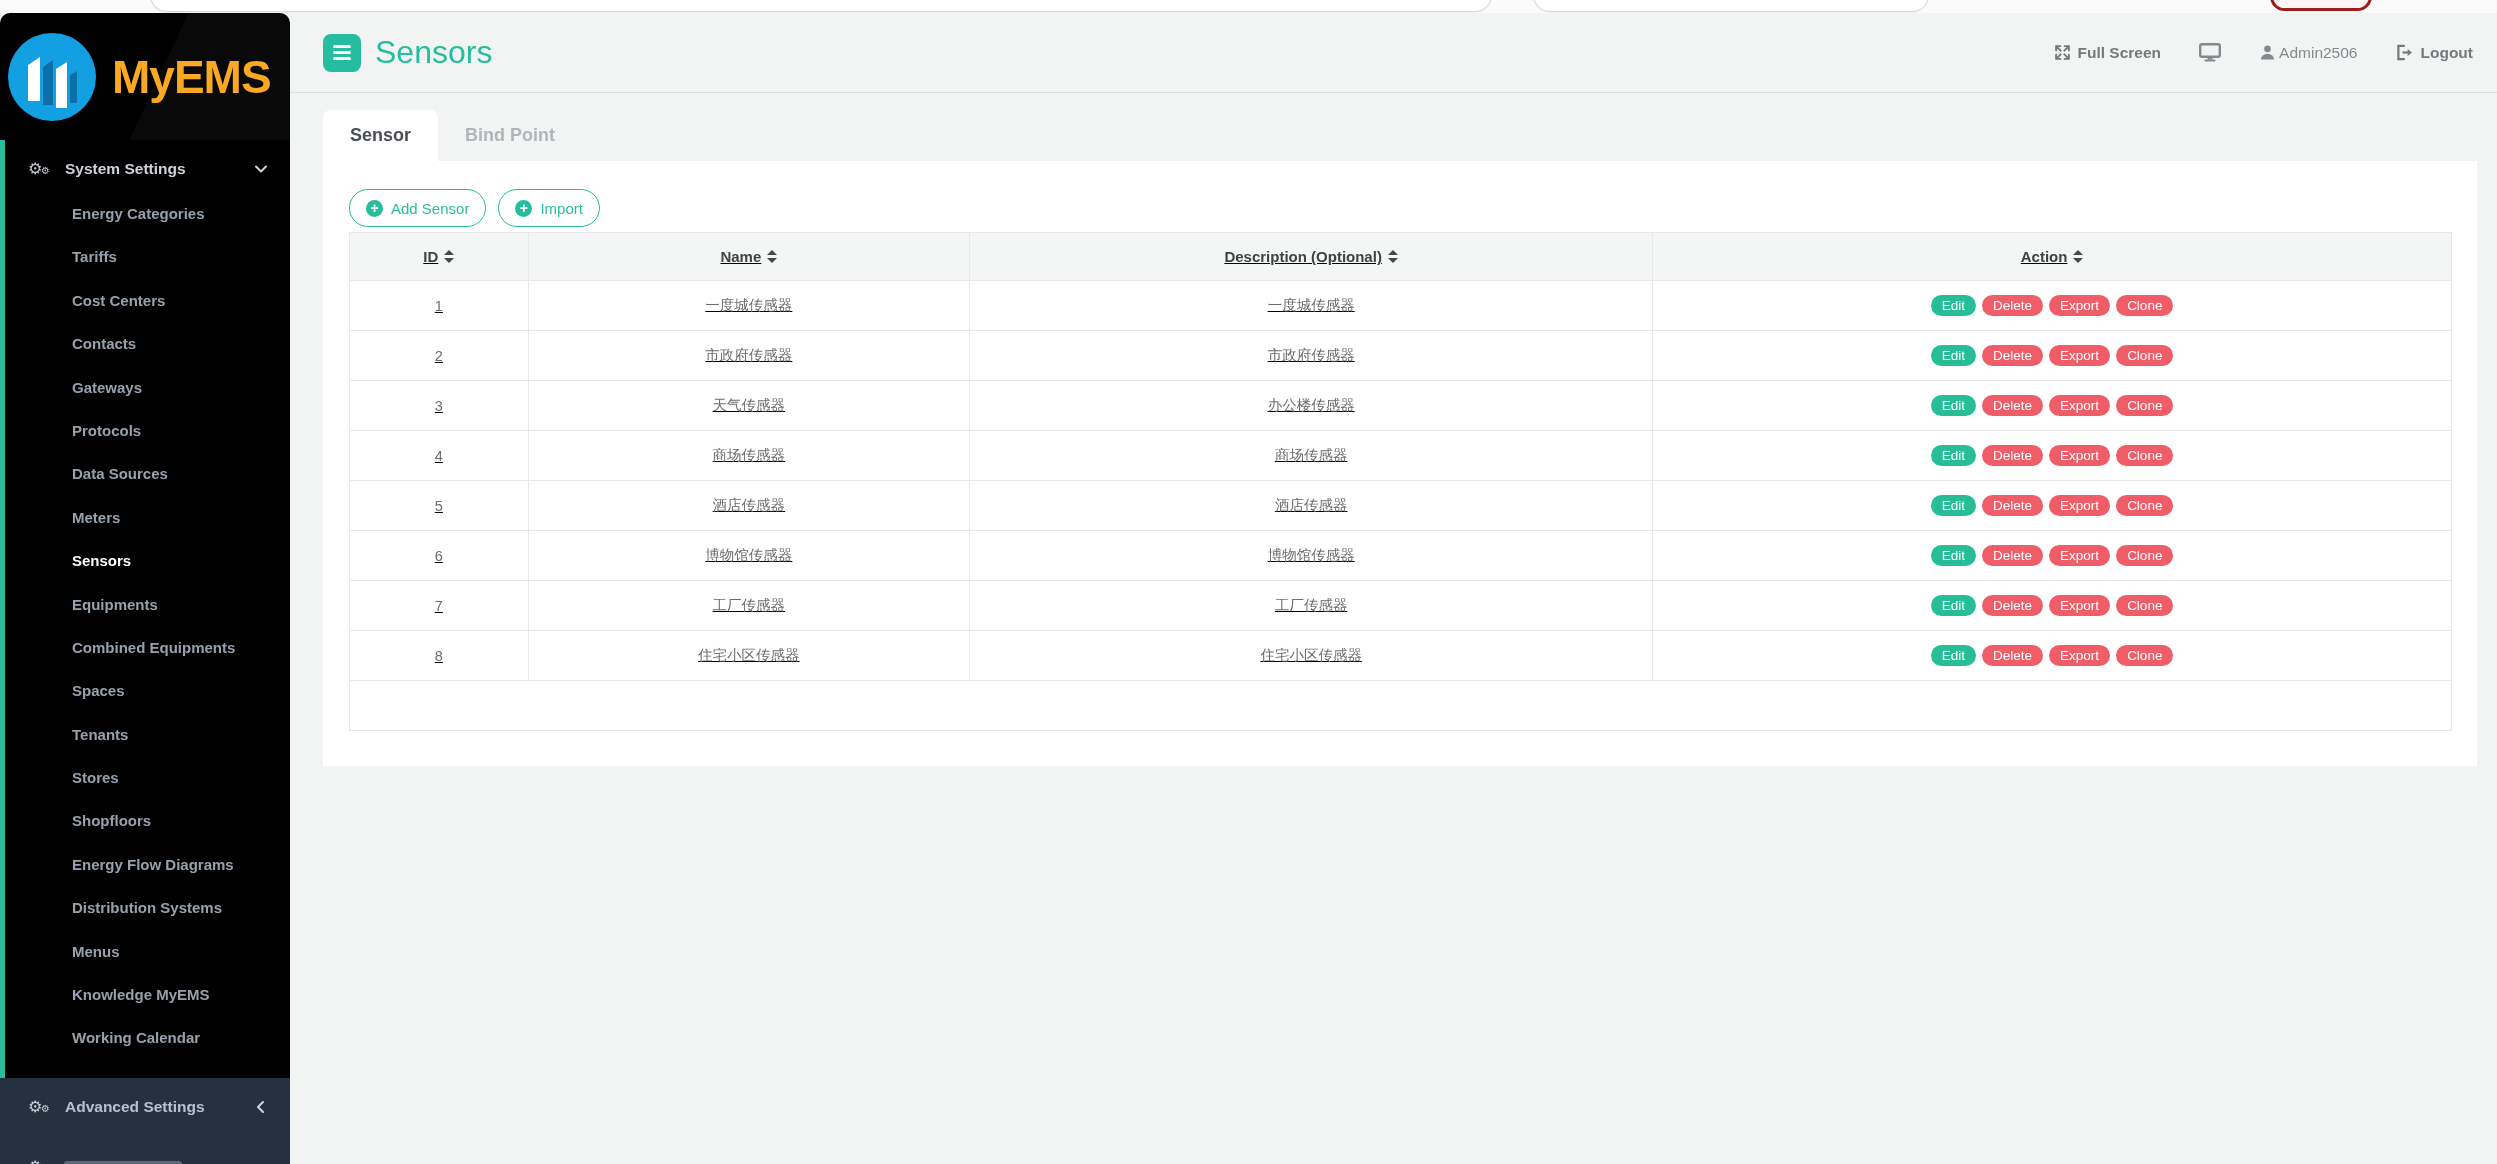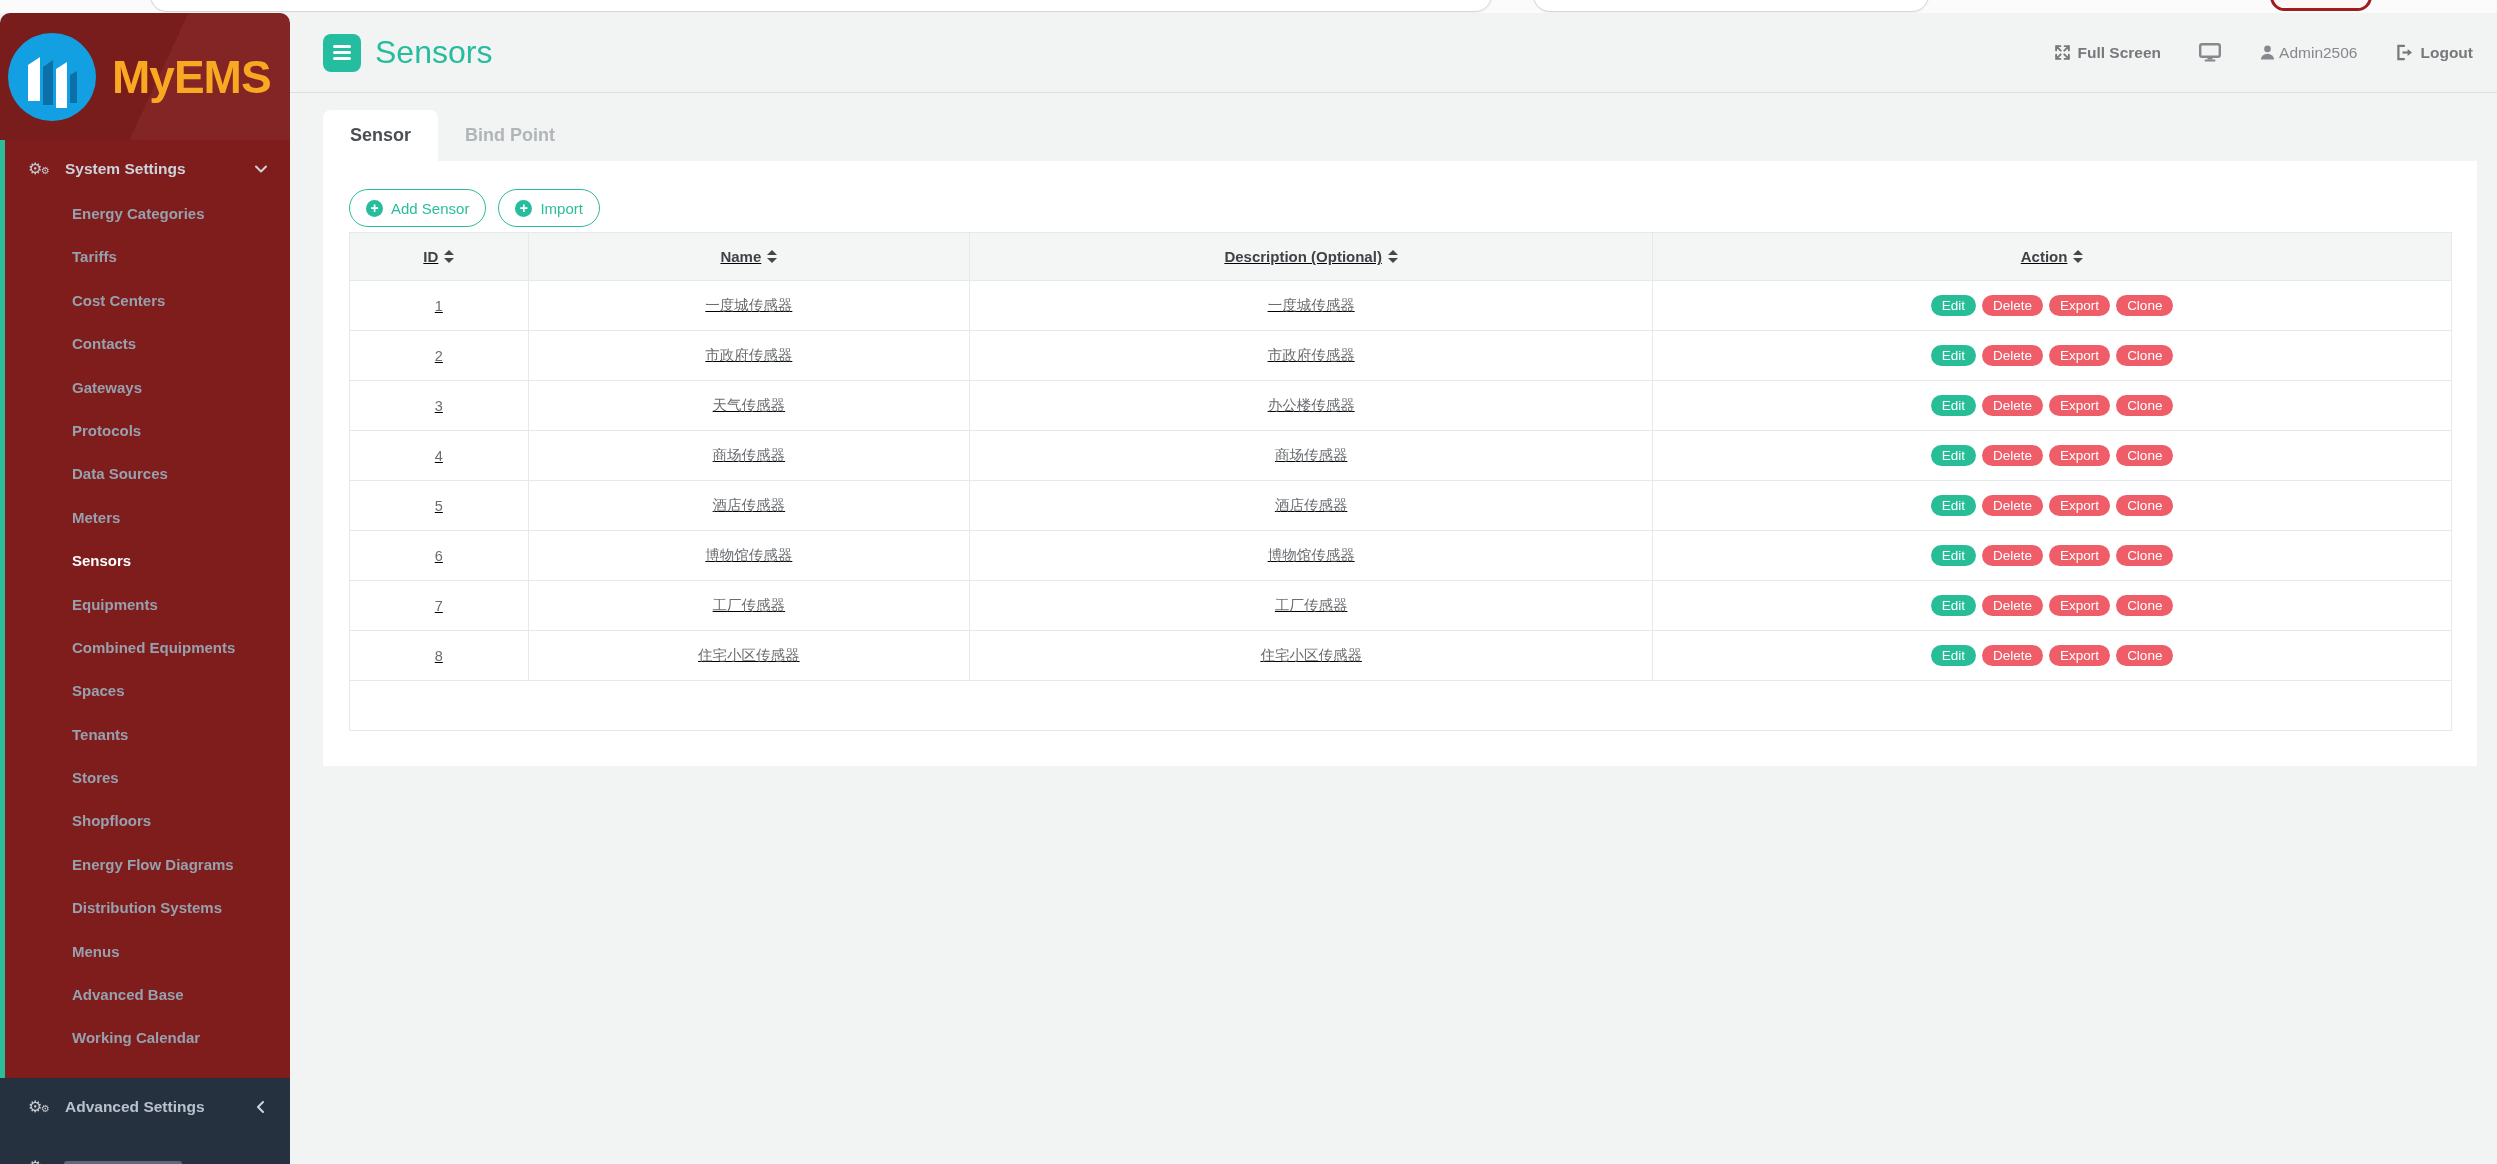--- a/index.html
+++ b/index.html
@@ -8,21 +8,21 @@
   .screen { position:relative; width:2497px; height:1164px; background:#f2f3f3; overflow:hidden; }
 
   
   .top-strip { position:absolute; left:0; top:0; right:0; height:13px; background:#fbfbfb; z-index:5; overflow:hidden; }
   .strip-shape { position:absolute; background:#fff; border:1px solid #d7d7d7; border-radius:17px; }
   .shape-a { left:150px; width:1342px; top:-24px; height:36px; box-shadow:0 1px 2px rgba(0,0,0,.06); }
   .shape-b { left:1533px; width:396px; top:-24px; height:36px; box-shadow:0 1px 2px rgba(0,0,0,.06); }
   .shape-red { left:2270px; width:102px; top:-18px; height:29px; border:3px solid #9e1c1c; background:#fdf6f6; border-radius:15px; }
 
   
-  .sidebar { position:absolute; left:0; top:13px; bottom:0; width:290px; background:#7f1d1d;
+  .sidebar { position:absolute; left:0; top:13px; bottom:0; width:290px; background:#000000;
              border-radius:10px 10px 0 0; overflow:hidden; z-index:4; }
   .logo { height:127px; display:flex; align-items:center; padding-left:8px;
           background:linear-gradient(295deg, rgba(255,255,255,.035) 46%, rgba(0,0,0,.05) 46%); }
   .logo-text { color:#f9a822; font-size:46px; font-weight:bold; margin-left:16px; letter-spacing:-1px; }
   .accent-bar { position:absolute; left:0; top:127px; width:5px; height:938px; background:#2abd9c; }
 
   .menu-section { height:46px; margin-top:6px; display:flex; align-items:center; padding:0 22px 0 28px;
                   color:#ccd3da; font-weight:bold; font-size:15.5px; cursor:pointer; }
   .menu-section .sec-label { margin-left:13px; }
   .menu-section svg { margin-left:auto; }
@@ -133,21 +133,21 @@
         <div class="menu-item active">Sensors</div>
         <div class="menu-item">Equipments</div>
         <div class="menu-item">Combined Equipments</div>
         <div class="menu-item">Spaces</div>
         <div class="menu-item">Tenants</div>
         <div class="menu-item">Stores</div>
         <div class="menu-item">Shopfloors</div>
         <div class="menu-item">Energy Flow Diagrams</div>
         <div class="menu-item">Distribution Systems</div>
         <div class="menu-item">Menus</div>
-        <div class="menu-item">Advanced Base</div>
+        <div class="menu-item">Knowledge MyEMS</div>
         <div class="menu-item">Working Calendar</div>
       </nav>
 
     <div class="advanced">
       <div class="advanced-row">
         <span class="gears">
             <i class="g1">⚙</i>
             <i class="g2">⚙</i>
           </span>
         <span class="sec-label">Advanced Settings</span>

